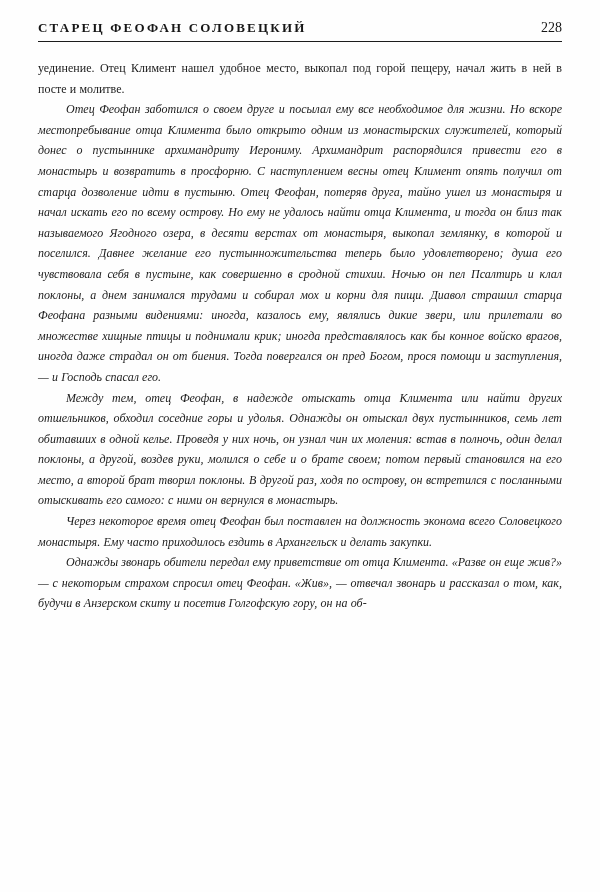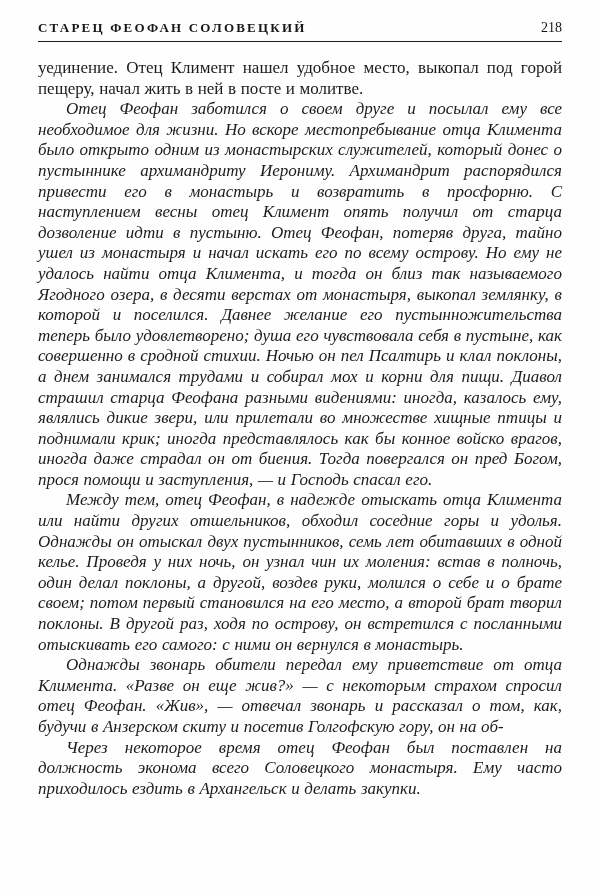--- a/index.html
+++ b/index.html
@@ -33,45 +33,45 @@
     font-size: 14px;
     color: #161616;
   }
   .header-rule {
     border-bottom: 1.4px solid #1c1c1c;
     margin-top: 5px;
     margin-bottom: 16px;
   }
   .body-text p {
     margin: 0;
-    font-size: 17px;
+    font-size: 12px;
     line-height: 20.6px;
     text-align: justify;
     hyphens: auto;
     -webkit-hyphens: auto;
     word-spacing: 0.02em;
   }
   .body-text p.indent {
     text-indent: 28px;
     font-style: italic;
   }
 </style>
 </head>
 <body>
 
 <div class="page">
 
   <header class="page-header">
     <span class="running-title">СТАРЕЦ ФЕОФАН СОЛОВЕЦКИЙ</span>
-    <span class="page-number">218</span>
+    <span class="page-number">228</span>
   </header>
 
   <div class="header-rule"></div>
 
   <main class="body-text">
     <p>уединение. Отец Климент нашел удобное место, выкопал под горой пещеру, начал жить в ней в посте и молитве.</p>
     <p class="indent">Отец Феофан заботился о своем друге и посылал ему все необходимое для жизни. Но вскоре местопребывание отца Климента было открыто одним из монастырских служителей, который донес о пустыннике архимандриту Иерониму. Архимандрит распорядился привести его в монастырь и возвратить в просфорню. С наступлением весны отец Климент опять получил от старца дозволение идти в пустыню. Отец Феофан, потеряв друга, тайно ушел из монастыря и начал искать его по всему острову. Но ему не удалось найти отца Климента, и тогда он близ так называемого Ягодного озера, в десяти верстах от монастыря, выкопал землянку, в которой и поселился. Давнее желание его пустынножительства теперь было удовлетворено; душа его чувствовала себя в пустыне, как совершенно в сродной стихии. Ночью он пел Псалтирь и клал поклоны, а днем занимался трудами и собирал мох и корни для пищи. Диавол страшил старца Феофана разными видениями: иногда, казалось ему, являлись дикие звери, или прилетали во множестве хищные птицы и поднимали крик; иногда представлялось как бы конное войско врагов, иногда даже страдал он от биения. Тогда повергался он пред Богом, прося помощи и заступления, — и Господь спасал его.</p>
     <p class="indent">Между тем, отец Феофан, в надежде отыскать отца Климента или найти других отшельников, обходил соседние горы и удолья. Однажды он отыскал двух пустынников, семь лет обитавших в одной келье. Проведя у них ночь, он узнал чин их моления: встав в полночь, один делал поклоны, а другой, воздев руки, молился о себе и о брате своем; потом первый становился на его место, а второй брат творил поклоны. В другой раз, ходя по острову, он встретился с посланными отыскивать его самого: с ними он вернулся в монастырь.</p>
+    <p class="indent">Через некоторое время отец Феофан был поставлен на должность эконома всего Соловецкого монастыря. Ему часто приходилось ездить в Архангельск и делать закупки.</p>
     <p class="indent">Однажды звонарь обители передал ему приветствие от отца Климента. «Разве он еще жив?» — с некоторым страхом спросил отец Феофан. «Жив», — отвечал звонарь и рассказал о том, как, будучи в Анзерском скиту и посетив Голгофскую гору, он на об-</p>
-    <p class="indent">Через некоторое время отец Феофан был поставлен на должность эконома всего Соловецкого монастыря. Ему часто приходилось ездить в Архангельск и делать закупки.</p>
   </main>
 
 </div>
 
 </body></html>

